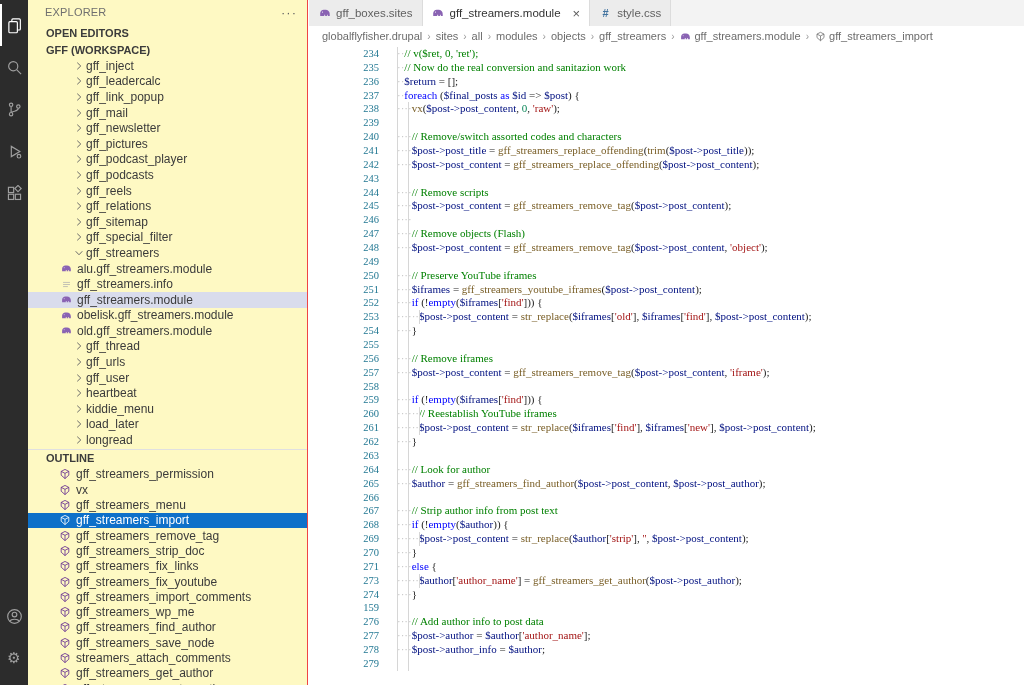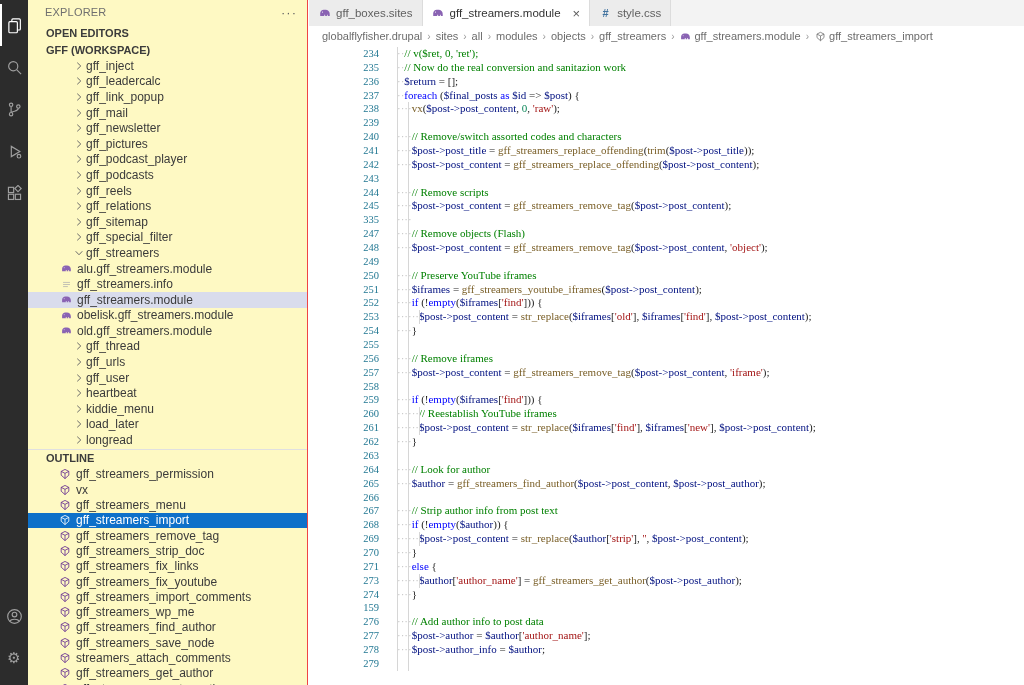--- a/index.html
+++ b/index.html
@@ -530,21 +530,21 @@
       <div class="cl"><span class="ln">236</span><span class="lc"><span class="guide" style="left: 0ch;"></span><span class="tok-w">··</span><span class="tok-v">$return</span><span class="tok-p"> = [];</span></span></div>
       <div class="cl"><span class="ln">237</span><span class="lc"><span class="guide" style="left: 0ch;"></span><span class="tok-w">··</span><span class="tok-k">foreach</span><span class="tok-p"> (</span><span class="tok-v">$final_posts</span><span class="tok-p"> </span><span class="tok-k">as</span><span class="tok-p"> </span><span class="tok-v">$id</span><span class="tok-p"> =&gt; </span><span class="tok-v">$post</span><span class="tok-p">) {</span></span></div>
       <div class="cl"><span class="ln">238</span><span class="lc"><span class="guide" style="left: 0ch;"></span><span class="guide" style="left: 2ch;"></span><span class="tok-w">····</span><span class="tok-f">vx</span><span class="tok-p">(</span><span class="tok-v">$post-&gt;post_content</span><span class="tok-p">, </span><span class="tok-n">0</span><span class="tok-p">, </span><span class="tok-s">'raw'</span><span class="tok-p">);</span></span></div>
       <div class="cl"><span class="ln">239</span><span class="lc"><span class="guide" style="left: 0ch;"></span><span class="guide" style="left: 2ch;"></span></span></div>
       <div class="cl"><span class="ln">240</span><span class="lc"><span class="guide" style="left: 0ch;"></span><span class="guide" style="left: 2ch;"></span><span class="tok-w">····</span><span class="tok-c">// Remove/switch assorted codes and characters</span></span></div>
       <div class="cl"><span class="ln">241</span><span class="lc"><span class="guide" style="left: 0ch;"></span><span class="guide" style="left: 2ch;"></span><span class="tok-w">····</span><span class="tok-v">$post-&gt;post_title</span><span class="tok-p"> = </span><span class="tok-f">gff_streamers_replace_offending</span><span class="tok-p">(</span><span class="tok-f">trim</span><span class="tok-p">(</span><span class="tok-v">$post-&gt;post_title</span><span class="tok-p">));</span></span></div>
       <div class="cl"><span class="ln">242</span><span class="lc"><span class="guide" style="left: 0ch;"></span><span class="guide" style="left: 2ch;"></span><span class="tok-w">····</span><span class="tok-v">$post-&gt;post_content</span><span class="tok-p"> = </span><span class="tok-f">gff_streamers_replace_offending</span><span class="tok-p">(</span><span class="tok-v">$post-&gt;post_content</span><span class="tok-p">);</span></span></div>
       <div class="cl"><span class="ln">243</span><span class="lc"><span class="guide" style="left: 0ch;"></span><span class="guide" style="left: 2ch;"></span></span></div>
       <div class="cl"><span class="ln">244</span><span class="lc"><span class="guide" style="left: 0ch;"></span><span class="guide" style="left: 2ch;"></span><span class="tok-w">····</span><span class="tok-c">// Remove scripts</span></span></div>
       <div class="cl"><span class="ln">245</span><span class="lc"><span class="guide" style="left: 0ch;"></span><span class="guide" style="left: 2ch;"></span><span class="tok-w">····</span><span class="tok-v">$post-&gt;post_content</span><span class="tok-p"> = </span><span class="tok-f">gff_streamers_remove_tag</span><span class="tok-p">(</span><span class="tok-v">$post-&gt;post_content</span><span class="tok-p">);</span></span></div>
-      <div class="cl"><span class="ln">335</span><span class="lc"><span class="guide" style="left: 0ch;"></span><span class="guide" style="left: 2ch;"></span><span class="tok-w">····</span></span></div>
+      <div class="cl"><span class="ln">246</span><span class="lc"><span class="guide" style="left: 0ch;"></span><span class="guide" style="left: 2ch;"></span><span class="tok-w">····</span></span></div>
       <div class="cl"><span class="ln">247</span><span class="lc"><span class="guide" style="left: 0ch;"></span><span class="guide" style="left: 2ch;"></span><span class="tok-w">····</span><span class="tok-c">// Remove objects (Flash)</span></span></div>
       <div class="cl"><span class="ln">248</span><span class="lc"><span class="guide" style="left: 0ch;"></span><span class="guide" style="left: 2ch;"></span><span class="tok-w">····</span><span class="tok-v">$post-&gt;post_content</span><span class="tok-p"> = </span><span class="tok-f">gff_streamers_remove_tag</span><span class="tok-p">(</span><span class="tok-v">$post-&gt;post_content</span><span class="tok-p">, </span><span class="tok-s">'object'</span><span class="tok-p">);</span></span></div>
       <div class="cl"><span class="ln">249</span><span class="lc"><span class="guide" style="left: 0ch;"></span><span class="guide" style="left: 2ch;"></span></span></div>
       <div class="cl"><span class="ln">250</span><span class="lc"><span class="guide" style="left: 0ch;"></span><span class="guide" style="left: 2ch;"></span><span class="tok-w">····</span><span class="tok-c">// Preserve YouTube iframes</span></span></div>
       <div class="cl"><span class="ln">251</span><span class="lc"><span class="guide" style="left: 0ch;"></span><span class="guide" style="left: 2ch;"></span><span class="tok-w">····</span><span class="tok-v">$iframes</span><span class="tok-p"> = </span><span class="tok-f">gff_streamers_youtube_iframes</span><span class="tok-p">(</span><span class="tok-v">$post-&gt;post_content</span><span class="tok-p">);</span></span></div>
       <div class="cl"><span class="ln">252</span><span class="lc"><span class="guide" style="left: 0ch;"></span><span class="guide" style="left: 2ch;"></span><span class="tok-w">····</span><span class="tok-k">if</span><span class="tok-p"> (!</span><span class="tok-k">empty</span><span class="tok-p">(</span><span class="tok-v">$iframes</span><span class="tok-p">[</span><span class="tok-s">'find'</span><span class="tok-p">])) {</span></span></div>
       <div class="cl"><span class="ln">253</span><span class="lc"><span class="guide" style="left: 0ch;"></span><span class="guide" style="left: 2ch;"></span><span class="guide" style="left: 4ch;"></span><span class="tok-w">······</span><span class="tok-v">$post-&gt;post_content</span><span class="tok-p"> = </span><span class="tok-f">str_replace</span><span class="tok-p">(</span><span class="tok-v">$iframes</span><span class="tok-p">[</span><span class="tok-s">'old'</span><span class="tok-p">], </span><span class="tok-v">$iframes</span><span class="tok-p">[</span><span class="tok-s">'find'</span><span class="tok-p">], </span><span class="tok-v">$post-&gt;post_content</span><span class="tok-p">);</span></span></div>
       <div class="cl"><span class="ln">254</span><span class="lc"><span class="guide" style="left: 0ch;"></span><span class="guide" style="left: 2ch;"></span><span class="tok-w">····</span><span class="tok-p">}</span></span></div>
       <div class="cl"><span class="ln">255</span><span class="lc"><span class="guide" style="left: 0ch;"></span><span class="guide" style="left: 2ch;"></span></span></div>
       <div class="cl"><span class="ln">256</span><span class="lc"><span class="guide" style="left: 0ch;"></span><span class="guide" style="left: 2ch;"></span><span class="tok-w">····</span><span class="tok-c">// Remove iframes</span></span></div>

